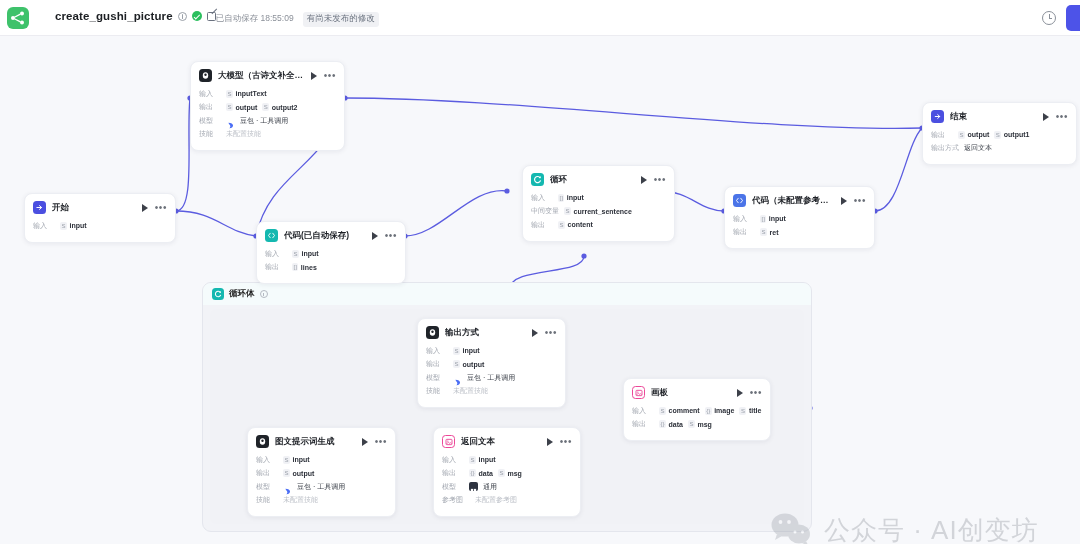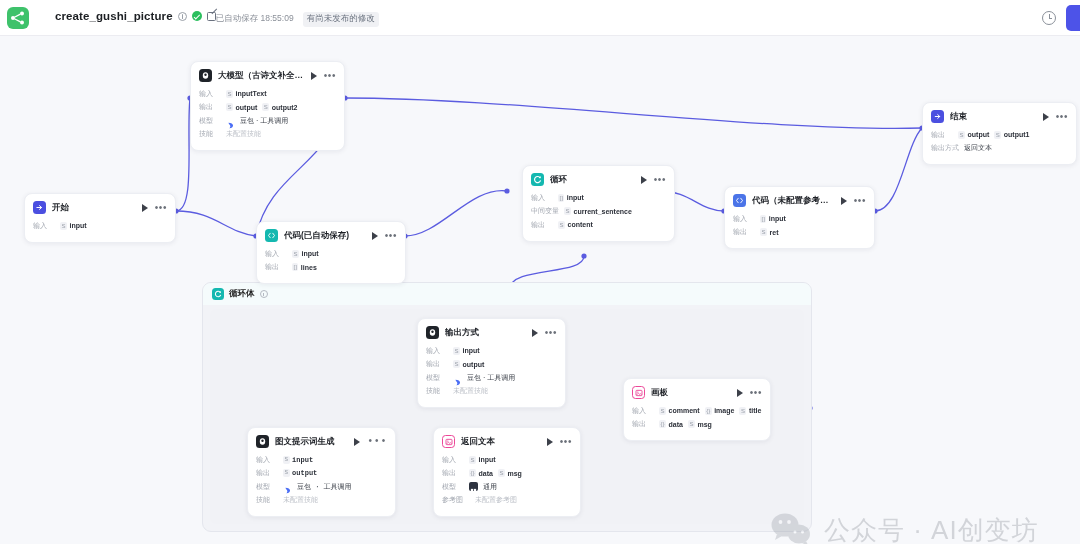--- a/index.html
+++ b/index.html
@@ -498,21 +498,21 @@
                 <path d="M3.2 2.2 C7 2.2 9.4 4 9.4 6 C9.4 8.2 7 9.8 4.4 9.6 C5.6 8.4 6 7.4 5.6 6.2 C5.2 5 4 4.2 3.2 2.2 Z" fill="#4b6ef5"></path>
               </svg></span>
             <span class="n-val plain">豆包 · 工具调用</span>
           </div>
           <div class="n-row">
             <span class="n-label">技能</span>
             <span class="n-val muted">未配置技能</span>
           </div>
         </div>
       </div>
-      <div class="node" style="left: 247px; top: 391px; width: 149px; font-family: Liberation Mono, monospace;">
+      <div class="node" style="left: 247px; top: 391px; width: 149px;">
         <div class="node-head">
           <span class="n-ico" style="background: rgb(31, 35, 41);">
             <svg width="9" height="9" viewBox="0 0 12 12">
               <ellipse cx="6" cy="6" rx="3.6" ry="4.4" fill="#fff"></ellipse>
               <circle cx="6" cy="5" r="1.6" fill="#1f2329"></circle>
             </svg>
           </span>
           <span class="n-title">图文提示词生成</span>
           <div class="n-actions">
             <span class="ico-play"></span>

